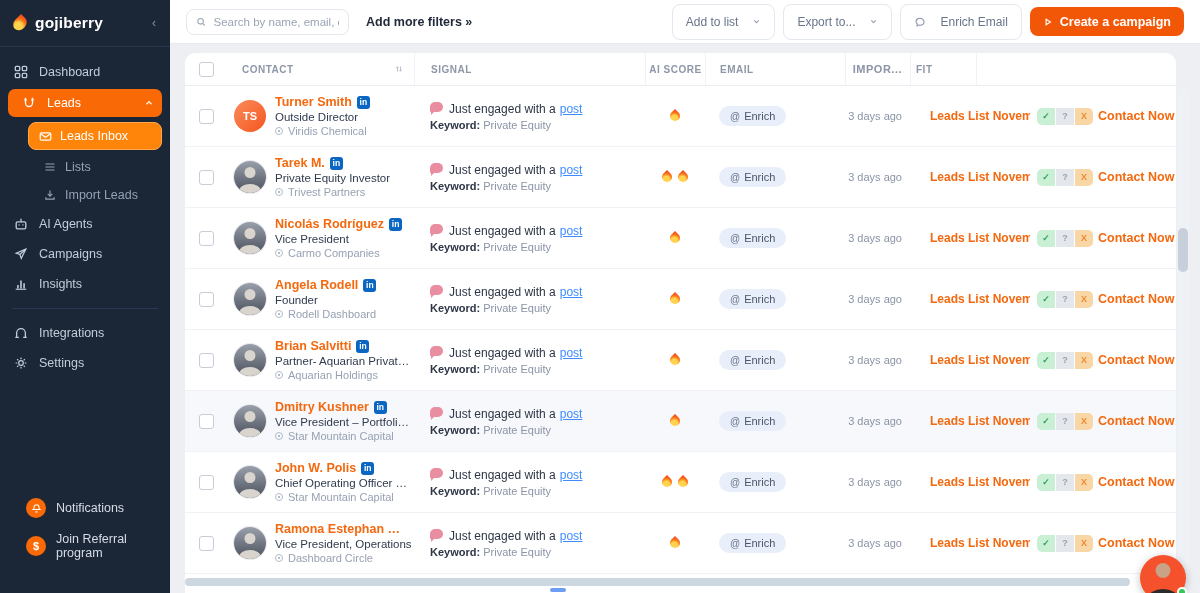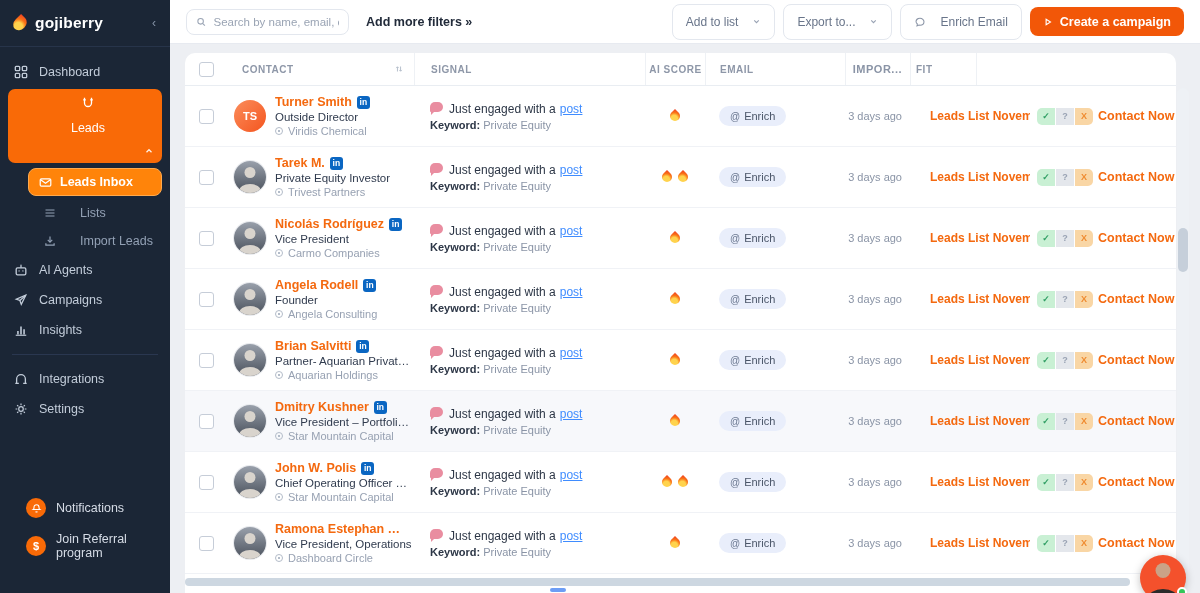--- a/index.html
+++ b/index.html
@@ -8,24 +8,24 @@
 
   
   .sidebar { position:absolute; left:0; top:0; width:170px; height:593px; background:#1b2636; color:#c3cdda; z-index:5; }
   .logo-row { height:47px; display:flex; align-items:center; padding:0 14px; border-bottom:1px solid #27344a; }
   .logo-flame { width:12px; height:15px; background:radial-gradient(circle at 58% 72%, #ffd34d 0 32%, #f97316 58%, #ef3d23 100%); border-radius:0 50% 50% 50%; transform:rotate(45deg); margin-right:9px; flex:none; }
   .logo-text { color:#fff; font-size:15.5px; font-weight:700; letter-spacing:.2px; }
   .collapse { margin-left:auto; color:#8693a8; font-size:12px; cursor:pointer; }
   .nav { padding-top:10px; }
   .nav-item { display:flex; align-items:center; gap:11px; padding:8px 14px; font-size:12.5px; color:#c3cdda; cursor:pointer; }
   .nav-item svg, .sub-item svg, .leads-inbox svg { flex:none; }
-  .nav-item.active { background:#f96a07; color:#fff; margin:2px 8px; border-radius:7px; padding:7px 8px 7px 14px;flex-direction:column; }
+  .nav-item.active { background:#f96a07; color:#fff; margin:2px 8px; border-radius:7px; padding:7px 8px 7px 14px; }
   .caret-up { margin-left:auto; opacity:.9; }
-  .leads-inbox { display:flex; align-items:center; gap:8px; margin:5px 8px 3px 28px; background:#ff840a; border:1px solid #ffa94d; border-radius:8px; padding:6px 10px; color:#fff; font-size:12.5px; font-weight:700; cursor:pointer;text-align:center; }
-  .sub-item { display:flex; align-items:center; gap:24px; padding:7px 14px 7px 44px; font-size:12.5px; color:#93a1b5; cursor:pointer; }
+  .leads-inbox { display:flex; align-items:center; gap:8px; margin:5px 8px 3px 28px; background:#ff840a; border:1px solid #ffa94d; border-radius:8px; padding:6px 10px; color:#fff; font-size:12.5px; font-weight:400; cursor:pointer;text-align:center; }
+  .sub-item { display:flex; align-items:center; gap:9px; padding:7px 14px 7px 44px; font-size:12.5px; color:#93a1b5; cursor:pointer; }
   .nav-divider { border-top:1px solid #2a3750; margin:9px 12px; }
   .side-footer { position:absolute; bottom:26px; left:0; right:0; }
   .foot-item { display:flex; align-items:center; gap:10px; padding:7px 26px; font-size:12.5px; color:#d6dce6; cursor:pointer; }
   .foot-ico { width:20px; height:20px; border-radius:50%; background:#f96a07; color:#fff; display:flex; align-items:center; justify-content:center; font-size:11px; font-weight:700; flex:none; }
 
   
   .topbar { position:absolute; left:170px; top:0; width:1030px; height:44px; background:#fff; border-bottom:1px solid #e7eaf0; display:flex; align-items:center; padding:0 16px; z-index:4; }
   .search { display:flex; align-items:center; gap:7px; width:163px; height:26px; border:1px solid #e3e7ee; border-radius:8px; padding:0 9px; color:#98a2b3; background:#fff; }
   .search input { border:none; outline:none; width:100%; font-size:11.5px; font-family:inherit; color:#3d4757; background:transparent; }
   .search input::placeholder { color:#9aa4b4; }
@@ -423,21 +423,21 @@
     <div class="cell c-contact">
       <div class="avatar photo"></div>
       <div class="cinfo">
         <div class="nameline">
           <span class="cname">Angela Rodell</span>
           <span class="li-badge">in</span>
         </div>
         <div class="ctitle">Founder</div>
         <div class="ccompany">
           <span class="cdot"></span>
-          <span>Angela Consulting</span>
+          <span>Rodell Dashboard</span>
         </div>
       </div>
     </div>
     <div class="cell c-signal">
       <div class="sigline">
         <span class="bubble"></span>
         <span>Just engaged with a</span>
         <a class="siglink">post</a>
       </div>
       <div class="kwline">

